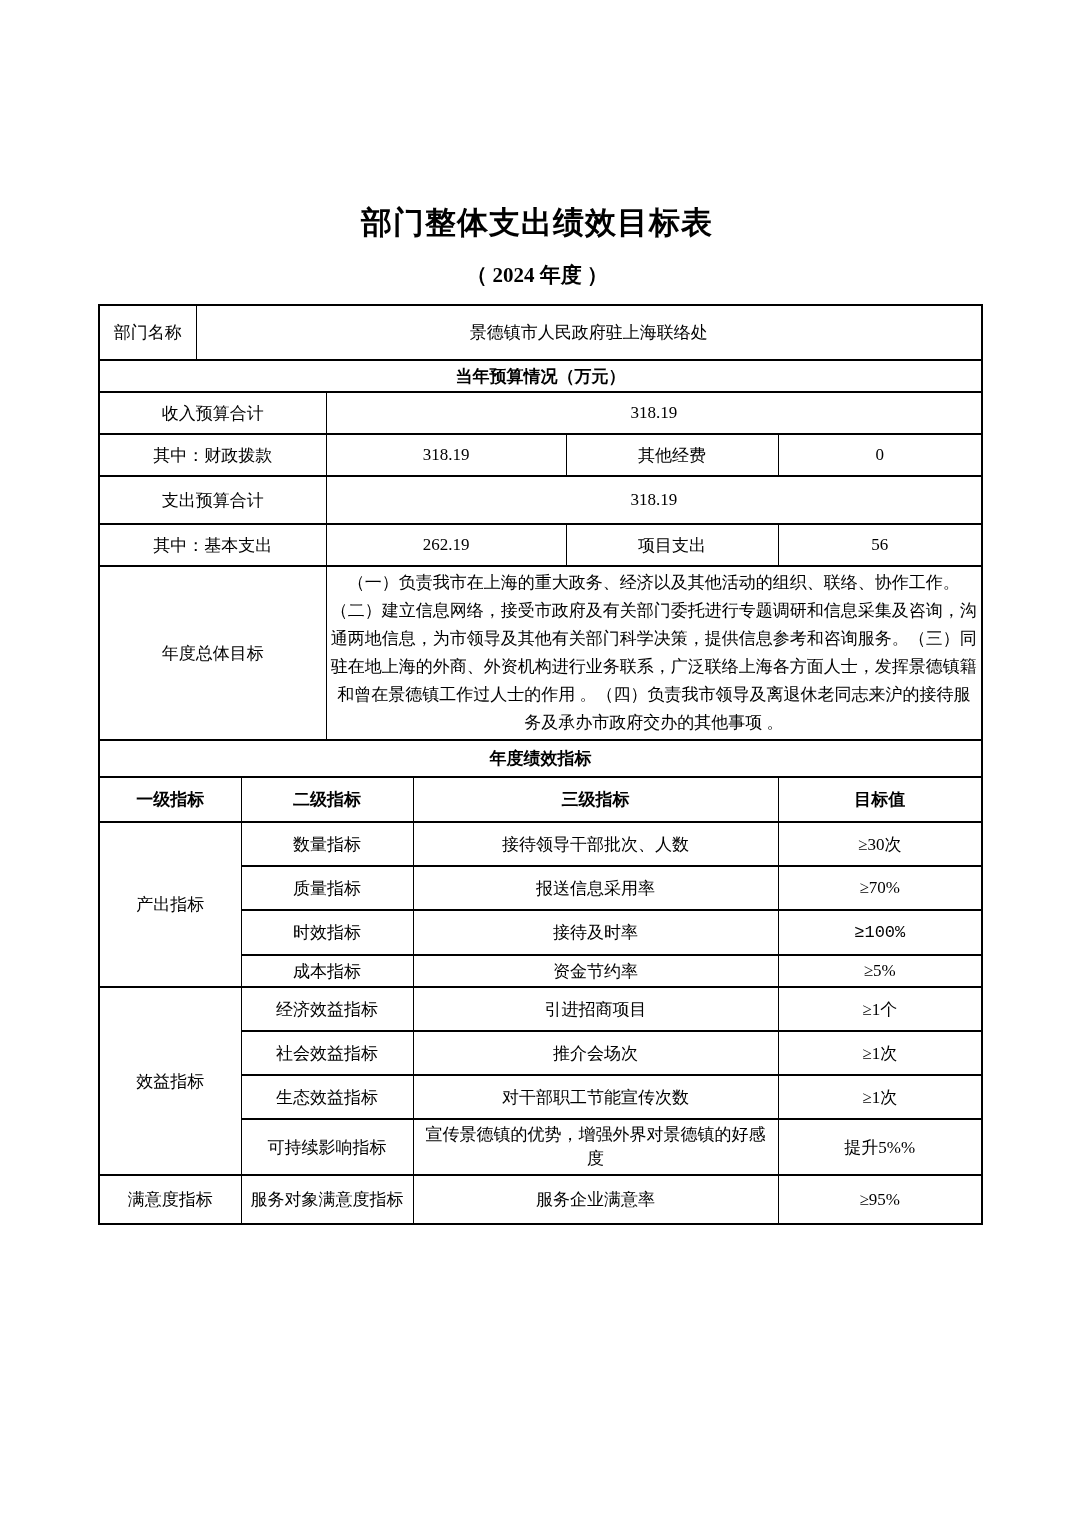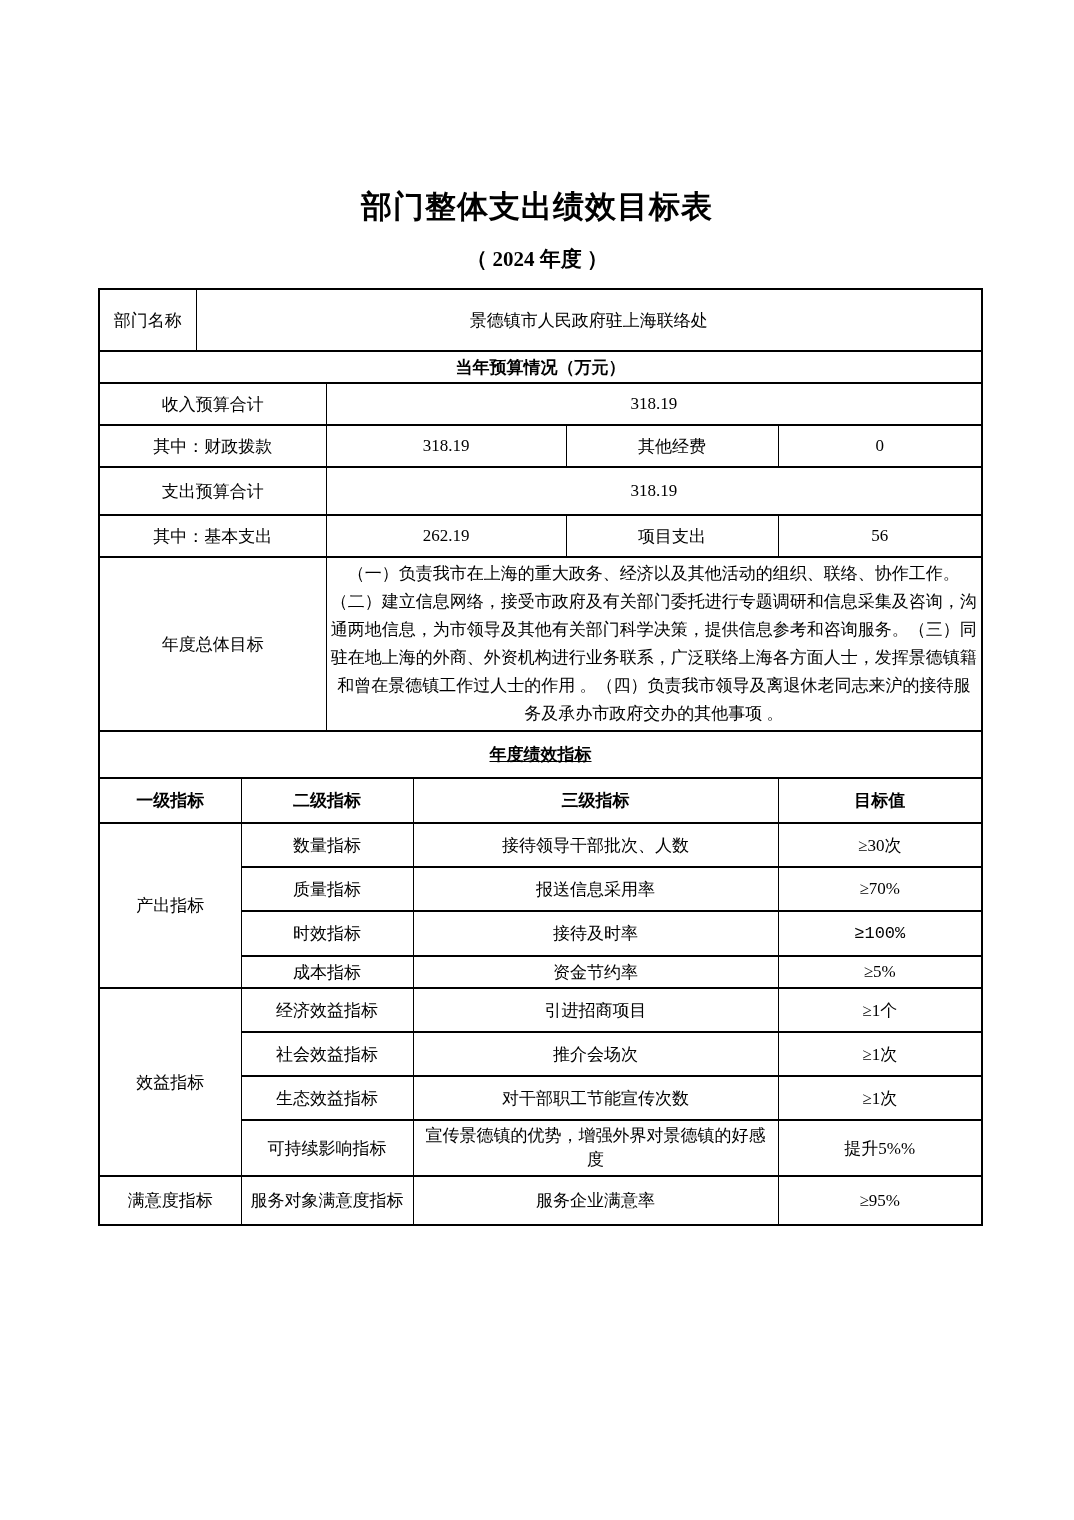--- a/index.html
+++ b/index.html
@@ -13,21 +13,21 @@
     overflow: hidden;
     font-family: "Liberation Serif", "DejaVu Serif", serif;
     color: #000000;
   }
   .page {
     width: 1074px;
     height: 1520px;
     position: relative;
   }
   .doc-title {
-    margin: 0;
+    margin: 16px;
     padding-top: 190px;
     text-align: center;
     font-size: 31px;
     font-weight: bold;
     letter-spacing: 1px;
     line-height: 1.1;
   }
   .doc-subtitle {
     margin-top: 21px;
     text-align: center;
@@ -56,22 +56,22 @@
   td.bold { font-weight: bold; }
   td.left { text-align: left; padding-left: 6px; }
   td.goal-text {
     text-align: justify;
     padding: 6px 10px 6px 8px;
     line-height: 28px;
     font-size: 17.5px;
     border-radius: 28px;
   }
   
-  tr.h55 { height: 62px; }
-  tr.h47 { height: 47px; text-decoration: underline; }
+  tr.h55 { height: 55px; }
+  tr.h47 { height: 37px; }
   tr.h46 { height: 32px; }
   tr.h45 { height: 45px; font-family: Liberation Mono, monospace; }
   tr.h44 { height: 44px; }
   tr.h42 { height: 42px; }
   tr.h40 { height: 48px; }
   tr.h170 { height: 170px; }
   tr.h56 { height: 56px; }
   tr.h49 { height: 49px; }
 </style>
 </head>

